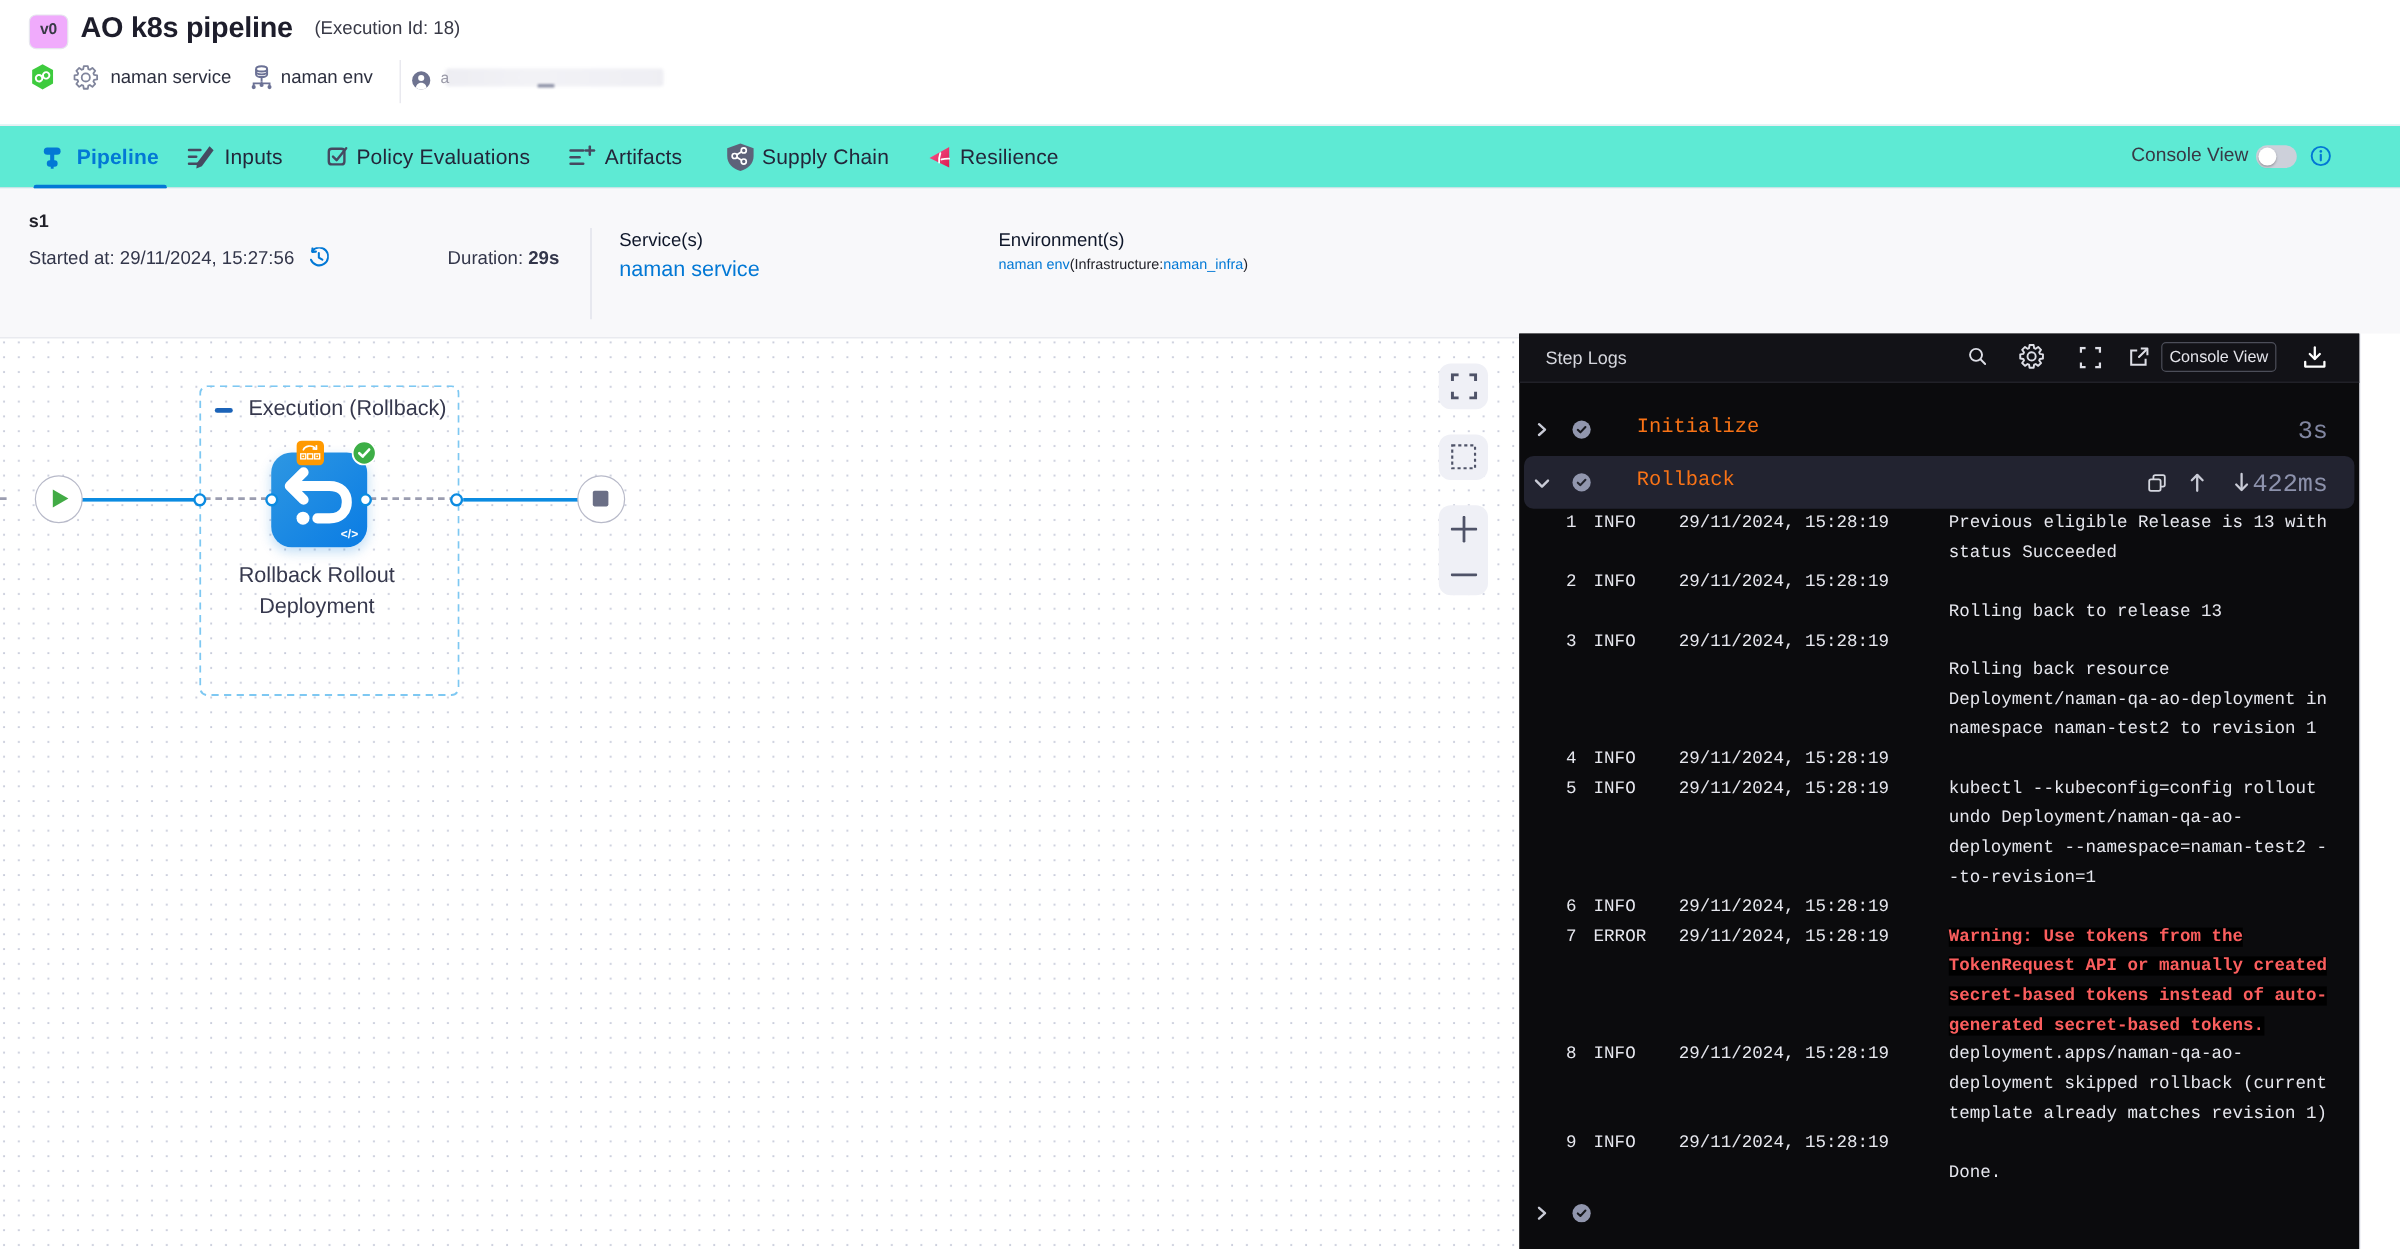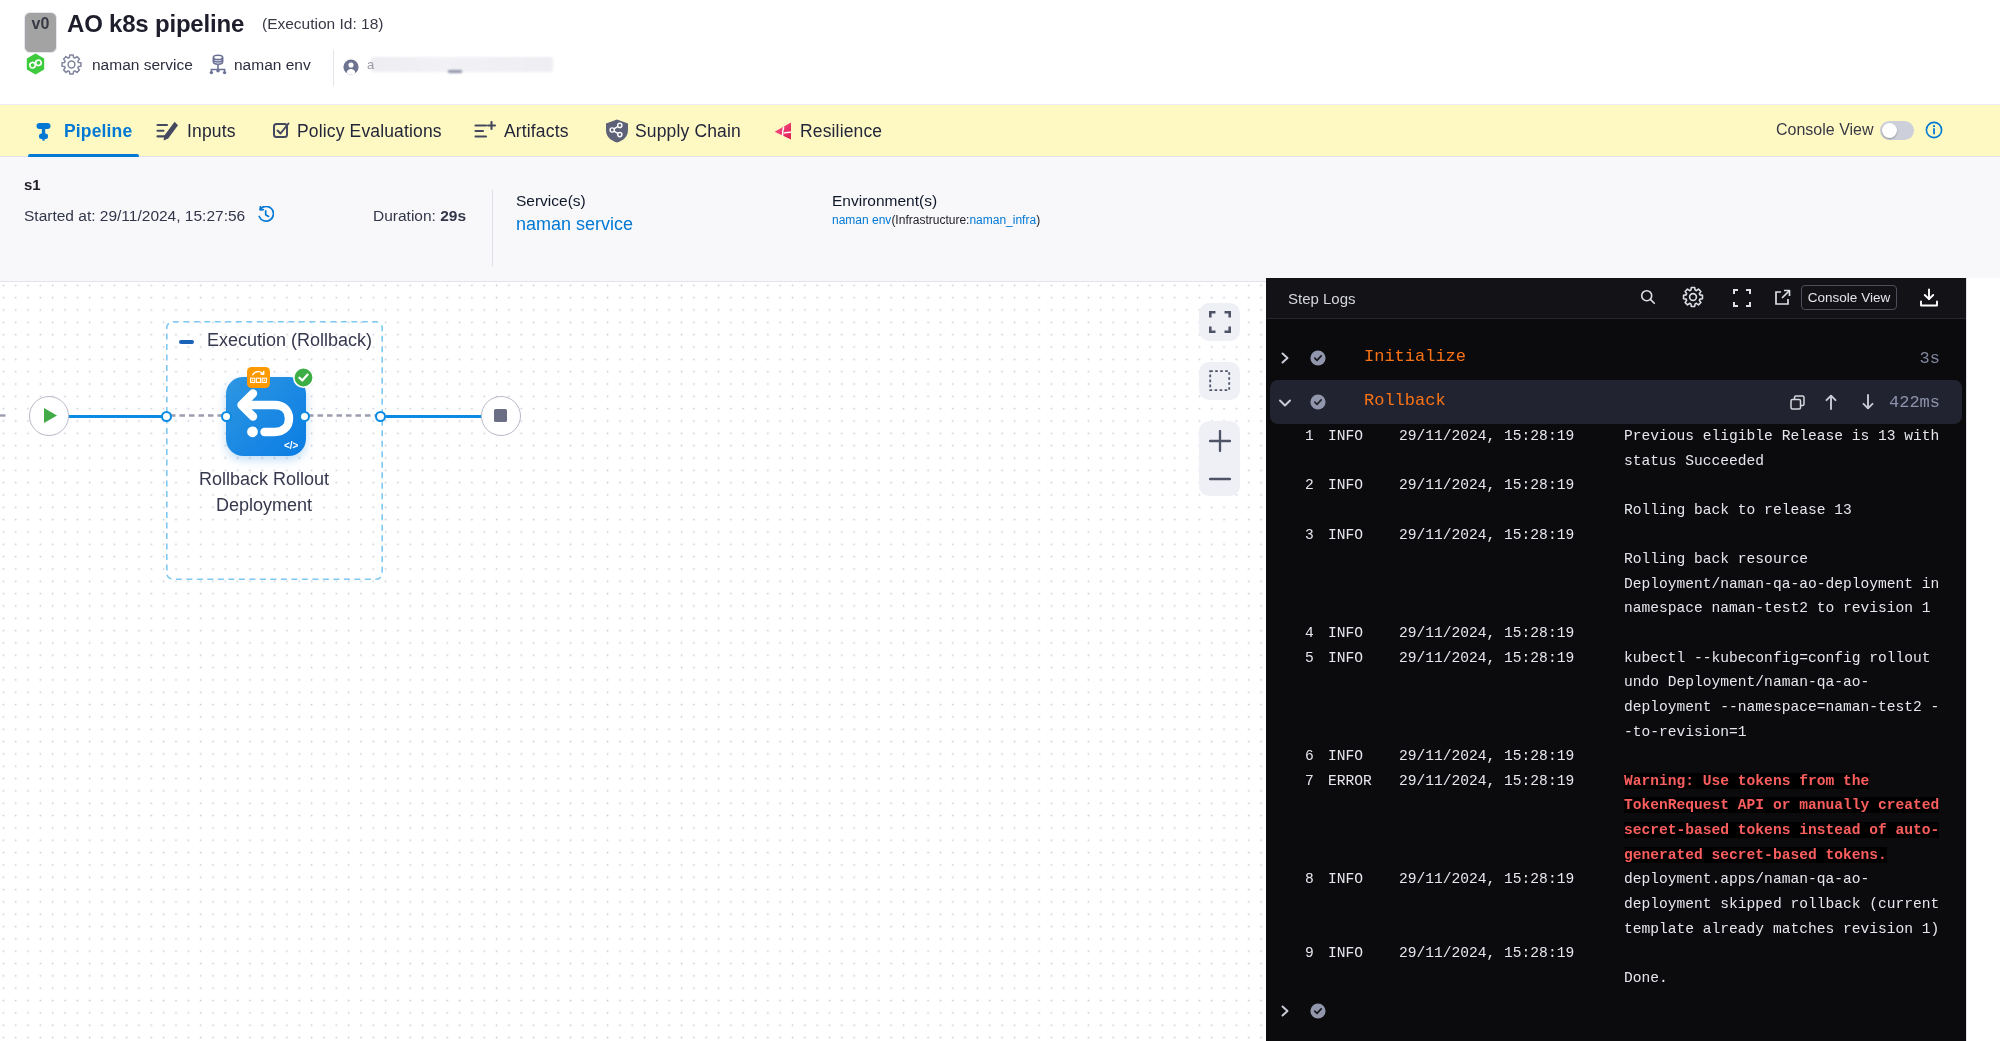--- a/index.html
+++ b/index.html
@@ -3,33 +3,33 @@
 <meta charset="utf-8">
 <style>
   * { margin:0; padding:0; box-sizing:border-box; }
   html,body { width:2000px; height:1041px; overflow:hidden; background:#fff;
     font-family:"Liberation Sans", sans-serif; }
   .abs { position:absolute; }
   #page { position:relative; width:2000px; height:1041px; }
 
   
   #hdr { position:absolute; left:0; top:0; width:2000px; height:104px; background:#fff; }
-  #vbadge { position:absolute; left:24px; top:12px; width:33px; height:41px;
-    background:#a3a3a3; border:1px solid #e6e6ee; border-radius:6px;
-    font-size:16px; font-weight:bold; color:#383946; text-align:center; line-height:21px; }
+  #vbadge { position:absolute; left:24px; top:12px; width:33px; height:29px;
+    background:#f0abfc; border:1px solid #e6e6ee; border-radius:6px;
+    font-size:13px; font-weight:bold; color:#383946; text-align:center; line-height:21px; }
   #title { position:absolute; left:67px; top:10px; font-size:24px; font-weight:bold; color:#1d1d2b; letter-spacing:-0.2px;}
   #execid { position:absolute; left:262px; top:15px; font-size:15.5px; color:#383946; }
   #svc-label { position:absolute; left:92px; top:56px; font-size:15.5px; color:#2c2f3f; }
   #env-label { position:absolute; left:234px; top:56px; font-size:15.5px; color:#2c2f3f; }
   #hdr-div { position:absolute; left:333px; top:50px; width:1px; height:36px; background:#e4e4ec; }
   #blurchip { position:absolute; left:371px; top:57px; width:182px; height:15px;
     background:linear-gradient(90deg,#ededf2, #f2f2f6 40%, #eeeef3); border-radius:3px; filter:blur(1.2px); }
 
   
-  #tabs { position:absolute; left:0; top:104px; width:2000px; height:53px; background:#fef9c3;
+  #tabs { position:absolute; left:0; top:104px; width:2000px; height:53px; background:#5eead4;
     border-top:1px solid #ececf2; border-bottom:1px solid #e2e2ea; }
   .tab { position:absolute; top:0; height:52px; display:flex; align-items:center; gap:9px;
     font-size:17.5px; color:#23263a; font-weight:500; letter-spacing:0.15px;}
   .tab.active { color:#0278d5; font-weight:600; }
   #underline { position:absolute; left:28px; top:49px; width:111px; height:4px; background:#0278d5; border-radius:2px;}
   #cv-right { position:absolute; left:1776px; top:16px; font-size:16px; color:#383946; }
 
   
   #stagebar { position:absolute; left:0; top:157px; width:2000px; height:124px; background:#f8f8fa; }
   #s1 { position:absolute; left:24px; top:19px; font-size:15px; font-weight:bold; color:#22222a; }
@@ -64,21 +64,21 @@
   .term { position:absolute; top:396px; width:40px; height:40px; border-radius:50%; background:#fff; border:1.5px solid #b8bac9; }
 
   
   #panel { position:absolute; left:1266px; top:278px; width:700px; height:763px; background:#0b0b0d; }
   #panel-hdr { position:absolute; left:0; top:0; width:700px; height:41px; background:#121217; border-bottom:1px solid #26262e; }
   #steplogs { position:absolute; left:22px; top:12px; font-size:15px; color:#d5d6dd; }
   #cv-btn { position:absolute; left:535px; top:7px; width:96px; height:25px; border:1px solid #4c4e59; border-radius:4px;
     color:#e4e4ea; font-size:13.5px; text-align:center; line-height:23px; }
   .steprow { position:absolute; left:0; width:700px; height:44px; }
   .steprow .title { position:absolute; left:98px; top:11px; font-family:"Liberation Mono",monospace; font-size:17px; color:#f97316;text-align:center; }
-  .steprow .timing { position:absolute; right:26px; top:13px; font-family:"Liberation Mono",monospace; font-size:17px; color:#8186a0; }
+  .steprow .timing { position:absolute; right:26px; top:13px; font-family:"Liberation Mono",monospace; font-size:21px; color:#8186a0; }
   #rollback-bg { position:absolute; left:4px; top:102px; width:692px; height:44px; background:#222330; border-radius:8px; }
 
   pre.log { position:absolute; font-family:"Liberation Mono",monospace; font-size:14.6px; line-height:24.63px; color:#e6e7ee; }
   .err { color:#fb5e5e; font-weight:bold; background:#000; }
 </style>
 </head>
 <body style="-webkit-font-smoothing:antialiased;">
 <div id="page">
 
   <div id="hdr">

